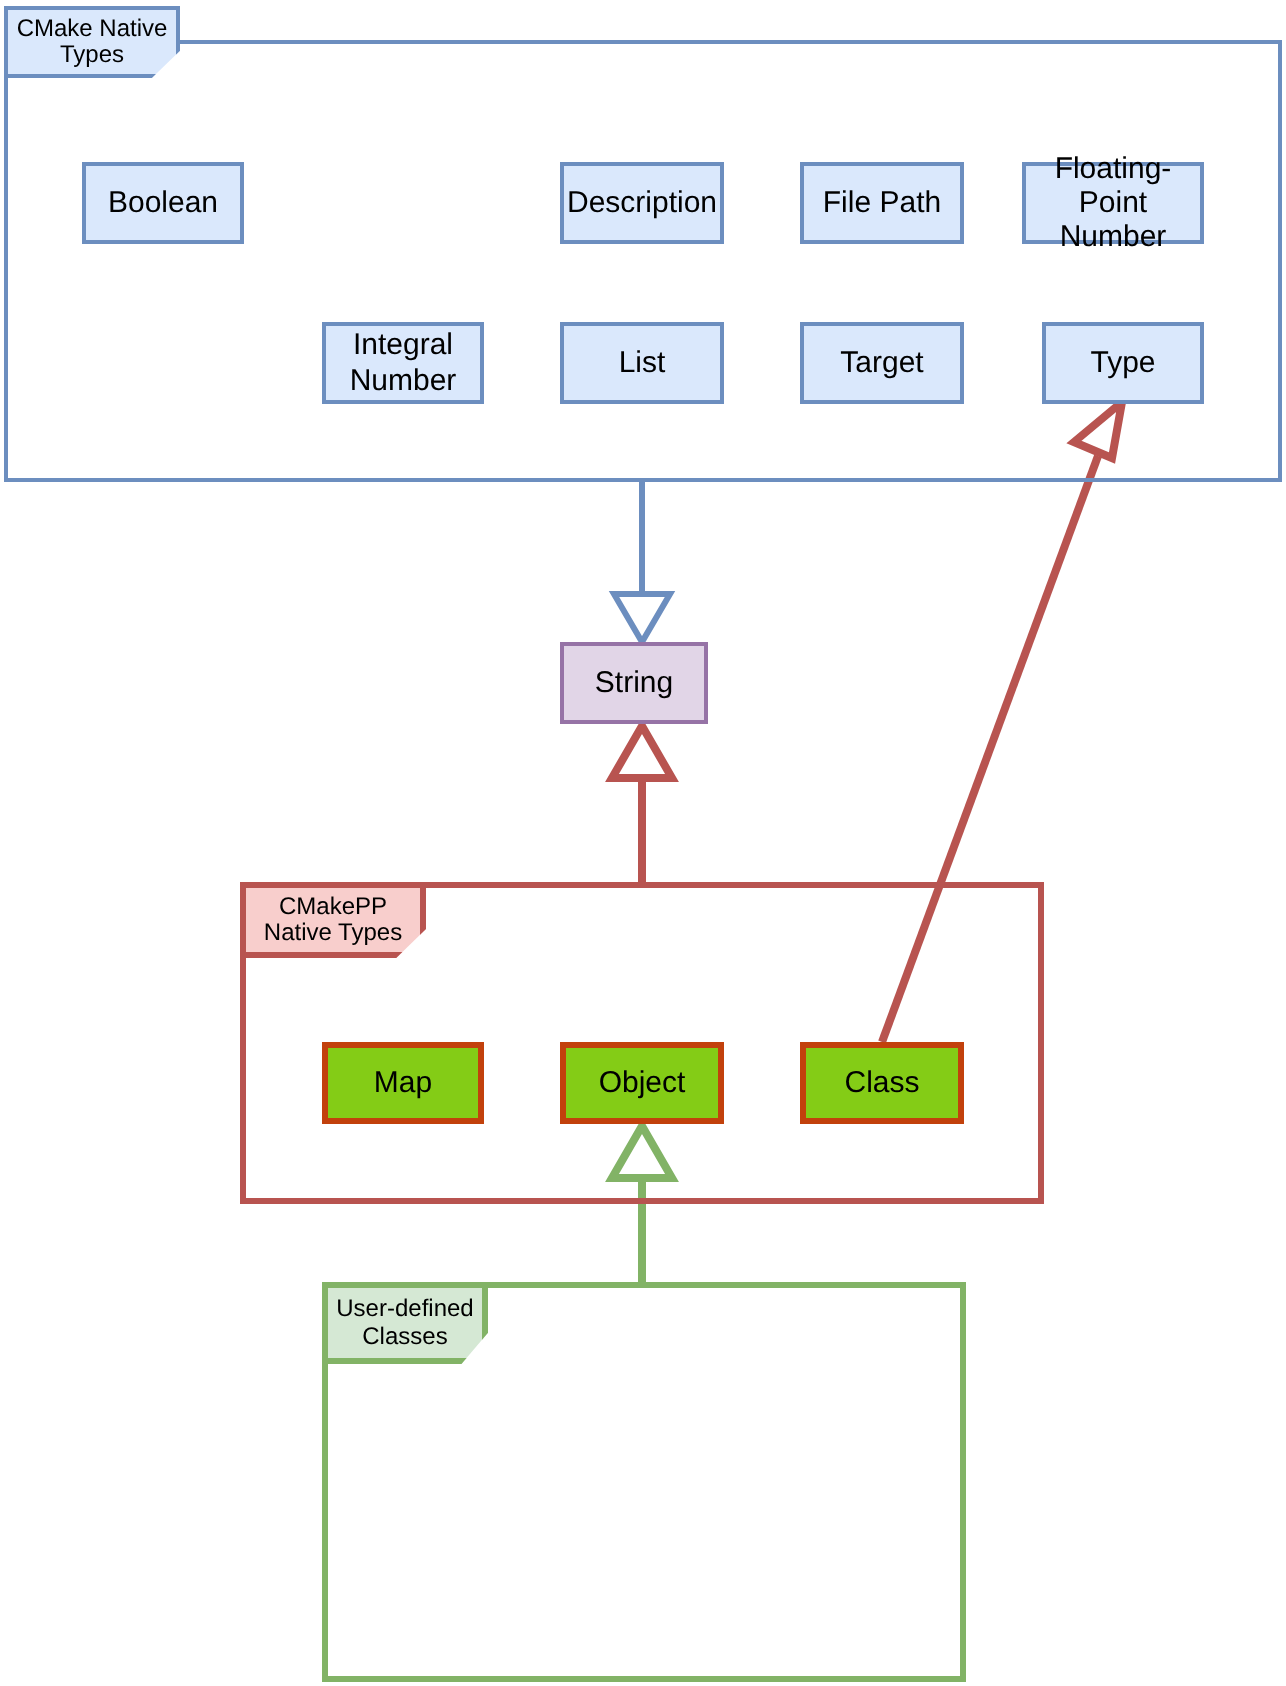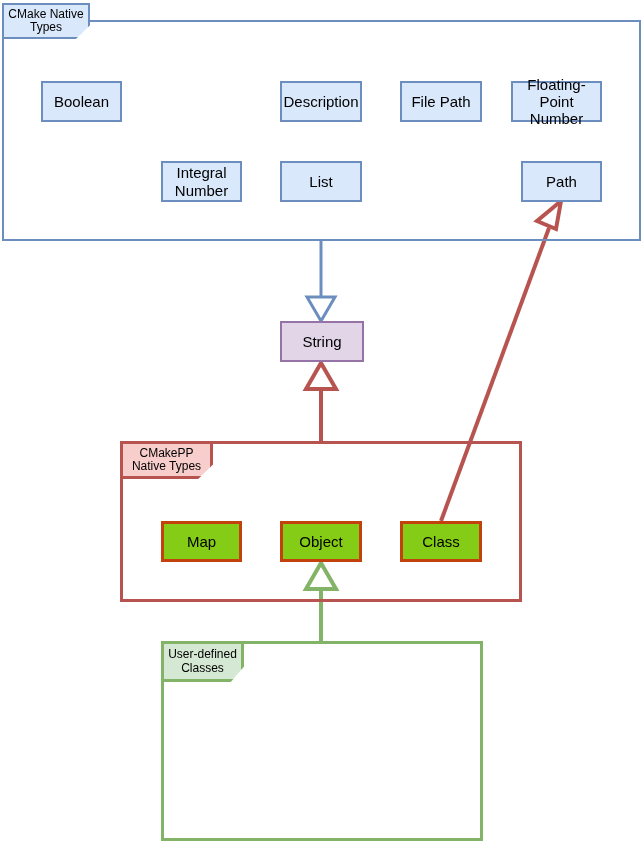--- a/index.html
+++ b/index.html
@@ -121,25 +121,28 @@
   <div class="node blue-node" style="left:511px; top:81px; width:91px; height:41px;">
     <span>Floating-Point Number</span>
   </div>
 
   <div class="node blue-node" style="left:280px; top:161px; width:82px; height:41px;">
     <span>List</span>
   </div>
   <div class="node blue-node" style="left:161px; top:161px; width:81px; height:41px;">
     <span>Integral Number</span>
   </div>
+  <div class="node blue-node" style="left:400px; top:161px; width:82px; height:41px;">
+    <span>Target</span>
+  </div>
   <div class="node blue-node" style="left:521px; top:161px; width:81px; height:41px;">
-    <span>Path</span>
+    <span>Type</span>
   </div>
 
-  <div class="node purple-node" style="left:280px; top:321px; width:84px; height:41px;">
+  <div class="node purple-node" style="left:280px; top:321px; width:74px; height:41px;">
     <span>String</span>
   </div>
 
   <div class="package red-pkg" style="left:120px; top:441px; width:402px; height:161px;"></div>
   <div class="package-tab red-tab clip-tab" style="left:120px; top:441px; width:93px; height:38px;">
     <span>
       <span>CMakePP</span><br>
       <span>Native Types</span>
     </span>
   </div>

